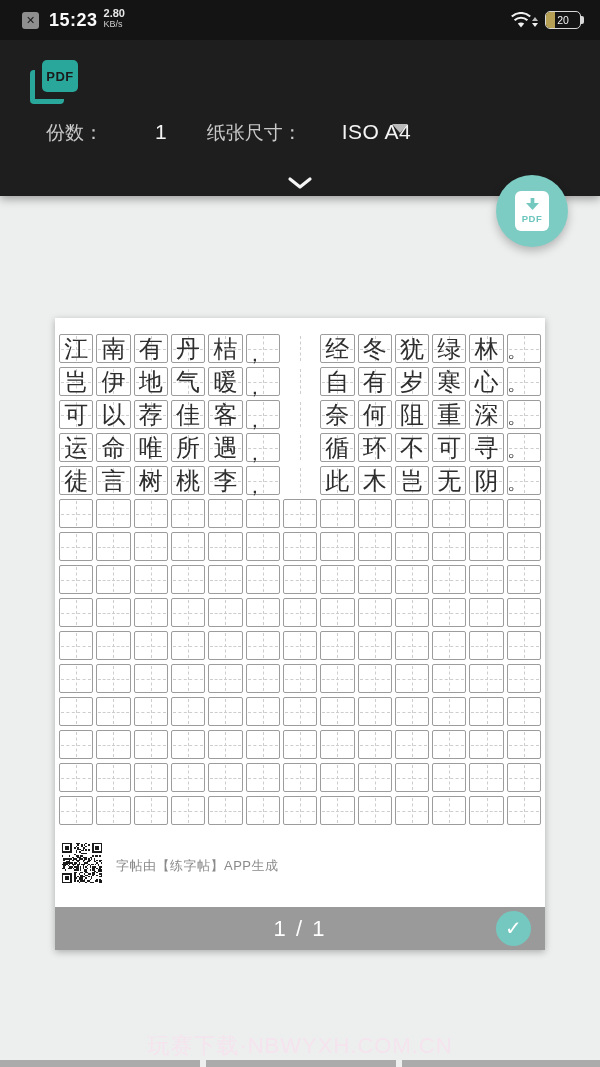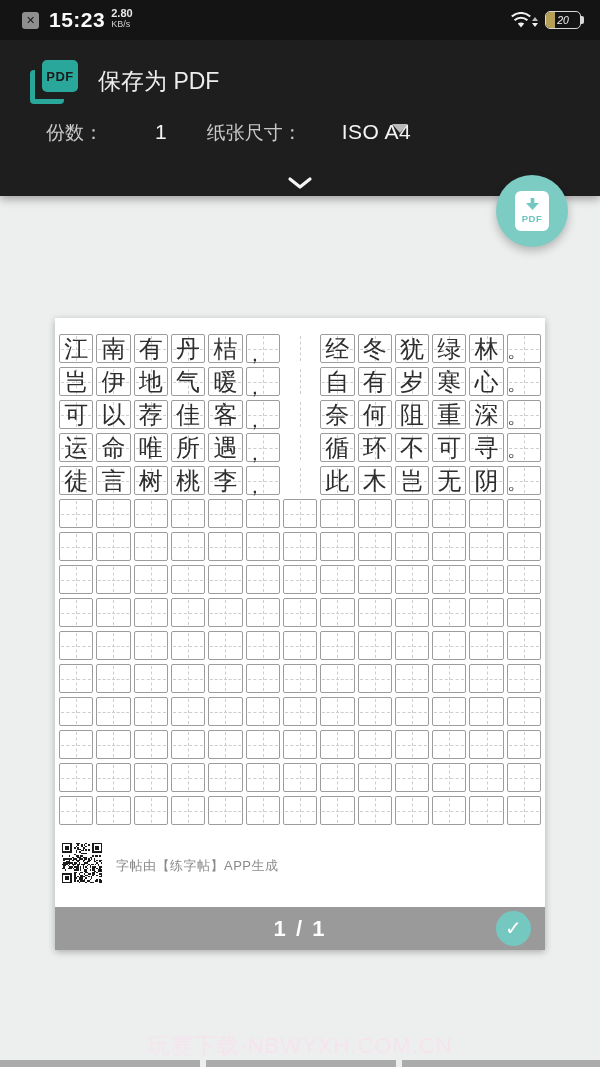--- a/index.html
+++ b/index.html
@@ -2,33 +2,33 @@
 <html><head>
 <meta charset="utf-8">
 <style>
   * { margin:0; padding:0; box-sizing:border-box; }
   html,body { width:600px; height:1067px; overflow:hidden; }
   body { font-family:"Liberation Sans","DejaVu Sans",sans-serif; background:#edefee; position:relative; }
 
   
   .status-bar{ height:40px; background:#141414; display:flex; align-items:center; padding:0 16px; color:#eee; position:relative; z-index:5;}
   .sim-icon{ width:17px; height:17px; background:#8f8f8f; border-radius:3px; color:#1a1a1a; font-size:11px; font-weight:bold; display:flex; align-items:center; justify-content:center; margin:0 4px 0 6px;}
-  .clock{ font-size:21px; font-weight:bold; letter-spacing:.5px; margin:0 6px; color:#fafafa;}
+  .clock{ font-size:18px; font-weight:bold; letter-spacing:.5px; margin:0 6px; color:#fafafa;}
   .speed{ display:flex; flex-direction:column; line-height:11px; margin-top:-2px;}
   .speed b{ font-size:11px; color:#e8e8e8; font-weight:bold;}
   .speed i{ font-style:normal; font-size:9px; color:#cfcfcf;}
   .sb-right{ margin-left:auto; display:flex; align-items:center; gap:7px;}
   .wifi-wrap{ display:flex; align-items:flex-end; gap:1px;}
   .updown{ display:flex; flex-direction:column; gap:2px; margin-bottom:2px;}
   .tri-up{ width:0; height:0; border-left:3px solid transparent; border-right:3px solid transparent; border-bottom:4px solid #bdbdbd;}
   .tri-dn{ width:0; height:0; border-left:3px solid transparent; border-right:3px solid transparent; border-top:4px solid #f0f0f0;}
   .battery{ display:flex; align-items:center;}
   .batt-body{ width:36px; height:18px; border:1.5px solid #d8d8d8; border-radius:5px; display:flex; align-items:center; position:relative; overflow:hidden;}
   .batt-fill{ position:absolute; left:0; top:0; bottom:0; width:9px; background:#b5a055;}
-  .batt-label{ width:100%; text-align:center; font-size:10.5px; color:#f2f2f2; position:relative;font-style:italic;}
+  .batt-label{ width:100%; text-align:center; font-size:10.5px; color:#f2f2f2; position:relative;}
   .batt-nub{ width:3px; height:8px; background:#d8d8d8; border-radius:0 2px 2px 0;}
 
   
   .header-panel{ background:#1e1e1e; height:156px; position:relative; z-index:4; box-shadow:0 3px 9px rgba(0,0,0,.35);}
   .printer-row{ display:flex; align-items:center; padding:16px 0 0 30px; height:66px;}
   .pdf-logo{ position:relative; width:48px; height:46px;}
   .pdf-logo .back{ position:absolute; left:0; bottom:0; width:34px; height:34px; border-left:5px solid #2aa79b; border-bottom:5px solid #2aa79b; border-radius:4px;}
   .pdf-logo .front{ position:absolute; right:0; top:2px; width:36px; height:32px; background:#2aa79b; border-radius:5px; display:flex; align-items:center; justify-content:center; font-weight:bold; font-size:13px; color:#1b1b1b; letter-spacing:.5px;}
   .printer-name{ margin-left:20px; font-size:23px; color:#ededed;}
   .dd-caret{ position:absolute; left:392px; top:84px; width:0; height:0; border-left:8px solid transparent; border-right:8px solid transparent; border-top:9px solid #b9b9b9;}
@@ -56,21 +56,21 @@
   .cell.ghost::before{ display:none;}
   .ch{ position:absolute; inset:0; display:flex; align-items:center; justify-content:center; font-family:serif; font-size:24px; color:#2e2e2e; z-index:1; line-height:1;}
   .ch.punct-comma{ font-size:20px; transform:translate(-8px,5px);}
   .ch.punct-period{ font-size:20px; transform:translate(-7px,1px);}
   .paper-footer{ position:absolute; left:7px; top:525px; display:flex; align-items:flex-start;}
   .qr{ width:40px; height:40px;}
   .footer-text{ margin-left:14px; margin-top:14px; font-size:13px; color:#8a8a8a; letter-spacing:.5px;}
 
   
   .pager-bar{ position:absolute; left:0; right:0; bottom:0; height:43px; background:rgba(150,150,150,.96); display:flex; align-items:center; justify-content:center;}
-  .pager-text{ font-size:22px; color:#fdfdfd; letter-spacing:2px;font-weight:bold;}
+  .pager-text{ font-size:22px; color:#fdfdfd; letter-spacing:2px;}
   .check-btn{ position:absolute; right:14px; top:4px; width:35px; height:35px; border-radius:50%; background:#74c8c0; display:flex; align-items:center; justify-content:center;}
   .check-glyph{ color:#fff; font-size:20px; font-weight:bold; transform:translateY(-1px);}
 
   
   .watermark{ position:absolute; left:0; right:0; top:1031px; text-align:center; font-size:22px; letter-spacing:1px; color:#f5e3ee; z-index:1;}
   .bottom-strip{ position:absolute; bottom:0; left:0; height:7px; background:#ababab; z-index:3;}
   .bs-a{ width:200px; left:0;}
   .bs-b{ width:190px; left:206px;}
   .bs-c{ width:198px; left:402px;}
 </style>
@@ -105,21 +105,20 @@
     </div>
   </div>
 </div>
 
 <div class="header-panel">
   <div class="printer-row">
     <div class="pdf-logo">
       <div class="back"></div>
       <div class="front">PDF</div>
     </div>
-    <div class="printer-name">保存为 PDF</div>
     <div class="dd-caret"></div>
   </div>
   <div class="options-row">
     <span class="opt-label">份数：</span>
     <span class="opt-value copies-value">1</span>
     <span class="opt-label paper-label">纸张尺寸：</span>
     <span class="opt-value paper-value">ISO A4</span>
   </div>
   <div class="expand-btn">
     <svg width="26" height="14" viewBox="0 0 26 14">

